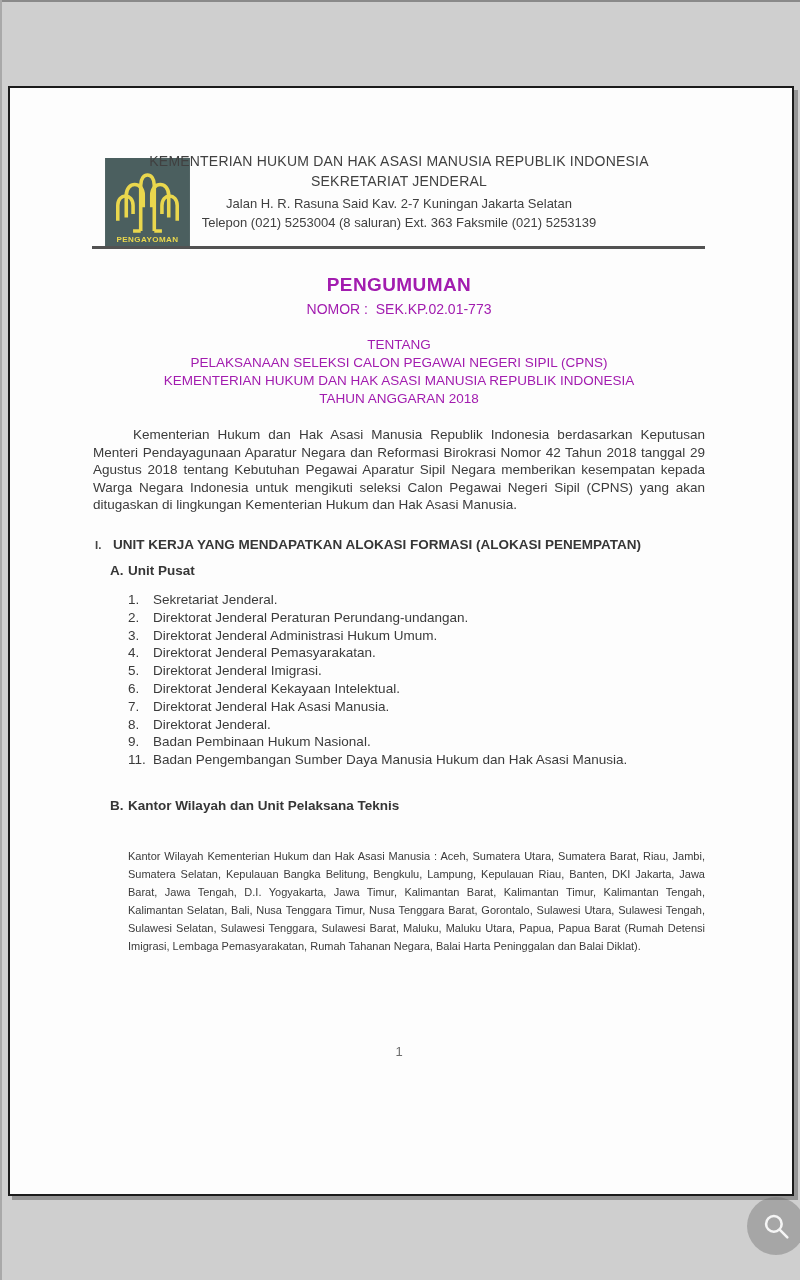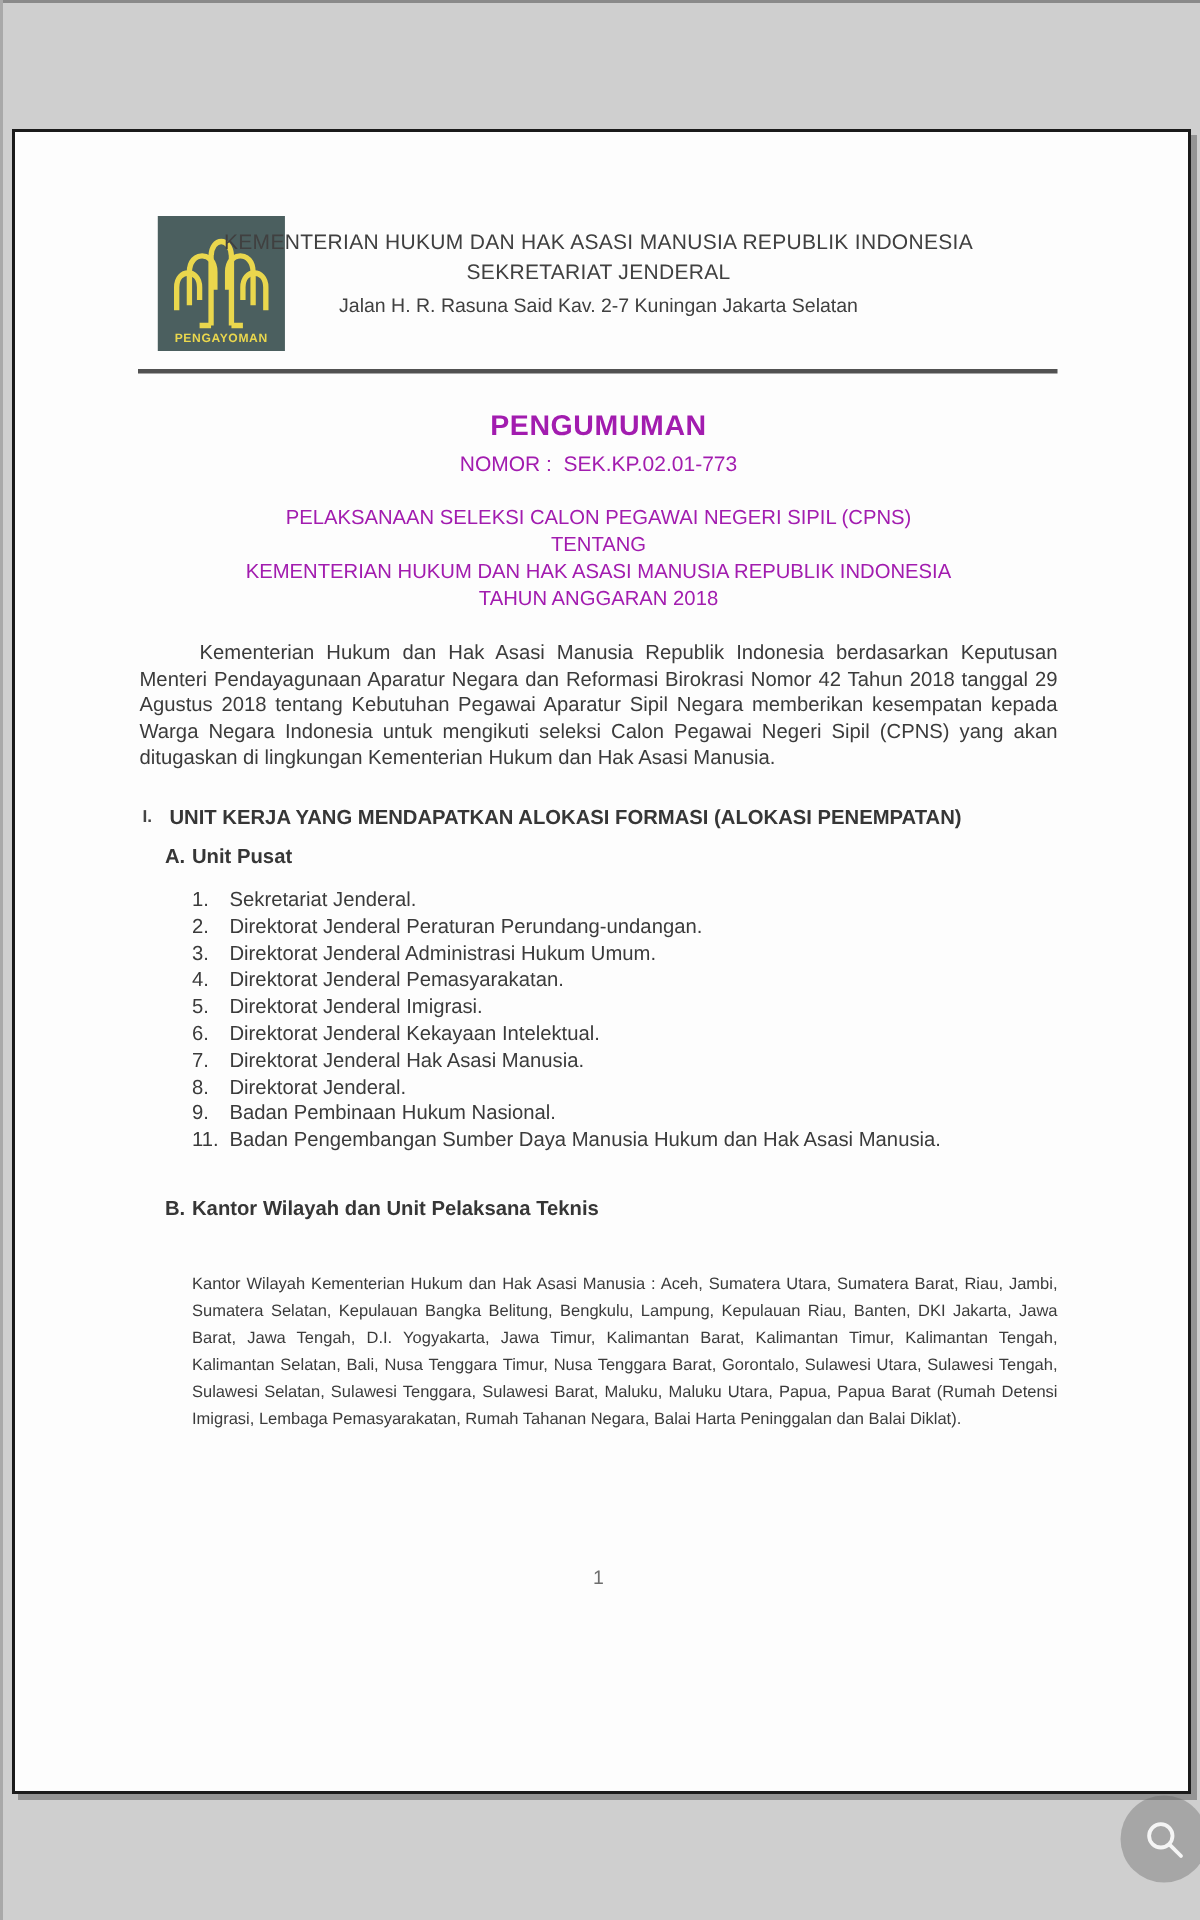--- a/index.html
+++ b/index.html
@@ -22,21 +22,21 @@
   .page {
     position:absolute; left:8px; top:86px;
     width:782px; height:1106px;
     background:#fdfdfd;
     border:2px solid #1b1b1b;
     box-shadow:4px 4px 0 #949494;
     box-sizing:content-box;
   }
   
   .logo {
-    position:absolute; left:95px; top:56px;
+    position:absolute; left:95px; top:70px;
     width:85px; height:90px;
   }
   .header-text {
     position:absolute; left:83px; top:63px; width:612px;
     text-align:center; color:#404040;
   }
   .hline1, .hline2 { font-size:14px; line-height:20px; letter-spacing:0.2px; }
   .hline3, .hline4 { font-size:13px; line-height:19px; }
   .hline3 { margin-top:3px; }
   .header-rule {
@@ -115,30 +115,31 @@
         <path d="M33 86 H42 M58 86 H67"></path>
       </g>
       <text x="50" y="99" text-anchor="middle" fill="#ead74d" font-family="Liberation Sans, sans-serif" font-size="9.5" font-weight="bold" letter-spacing="0.5">PENGAYOMAN</text>
     </svg>
   </div>
 
   <div class="header-text">
     <div class="hline1">KEMENTERIAN HUKUM DAN HAK ASASI MANUSIA REPUBLIK INDONESIA</div>
     <div class="hline2">SEKRETARIAT JENDERAL</div>
     <div class="hline3">Jalan H. R. Rasuna Said Kav. 2-7 Kuningan Jakarta Selatan</div>
+    <div class="hline4">Telepon (021) 5253004 (8 saluran) Ext. 363 Faksmile (021) 5253139</div>
   </div>
 
   <div class="header-rule"></div>
 
   <div class="title-block">
     <div class="doc-title">PENGUMUMAN</div>
     <div class="doc-number">NOMOR :  SEK.KP.02.01-773</div>
     <div class="doc-about">
+      <div>TENTANG</div>
       <div>PELAKSANAAN SELEKSI CALON PEGAWAI NEGERI SIPIL (CPNS)</div>
-      <div>TENTANG</div>
       <div>KEMENTERIAN HUKUM DAN HAK ASASI MANUSIA REPUBLIK INDONESIA</div>
       <div>TAHUN ANGGARAN 2018</div>
     </div>
   </div>
 
   <div class="intro">Kementerian Hukum dan Hak Asasi Manusia Republik Indonesia berdasarkan Keputusan Menteri Pendayagunaan Aparatur Negara dan Reformasi Birokrasi Nomor 42 Tahun 2018 tanggal 29 Agustus 2018 tentang Kebutuhan Pegawai Aparatur Sipil Negara memberikan kesempatan kepada Warga Negara Indonesia untuk mengikuti seleksi Calon Pegawai Negeri Sipil (CPNS) yang akan ditugaskan di lingkungan Kementerian Hukum dan Hak Asasi Manusia.</div>
 
   <div class="sec-heading">
     <span class="sec-roman">I.</span>
     <span class="sec-title">UNIT KERJA YANG MENDAPATKAN ALOKASI FORMASI (ALOKASI PENEMPATAN)</span>

